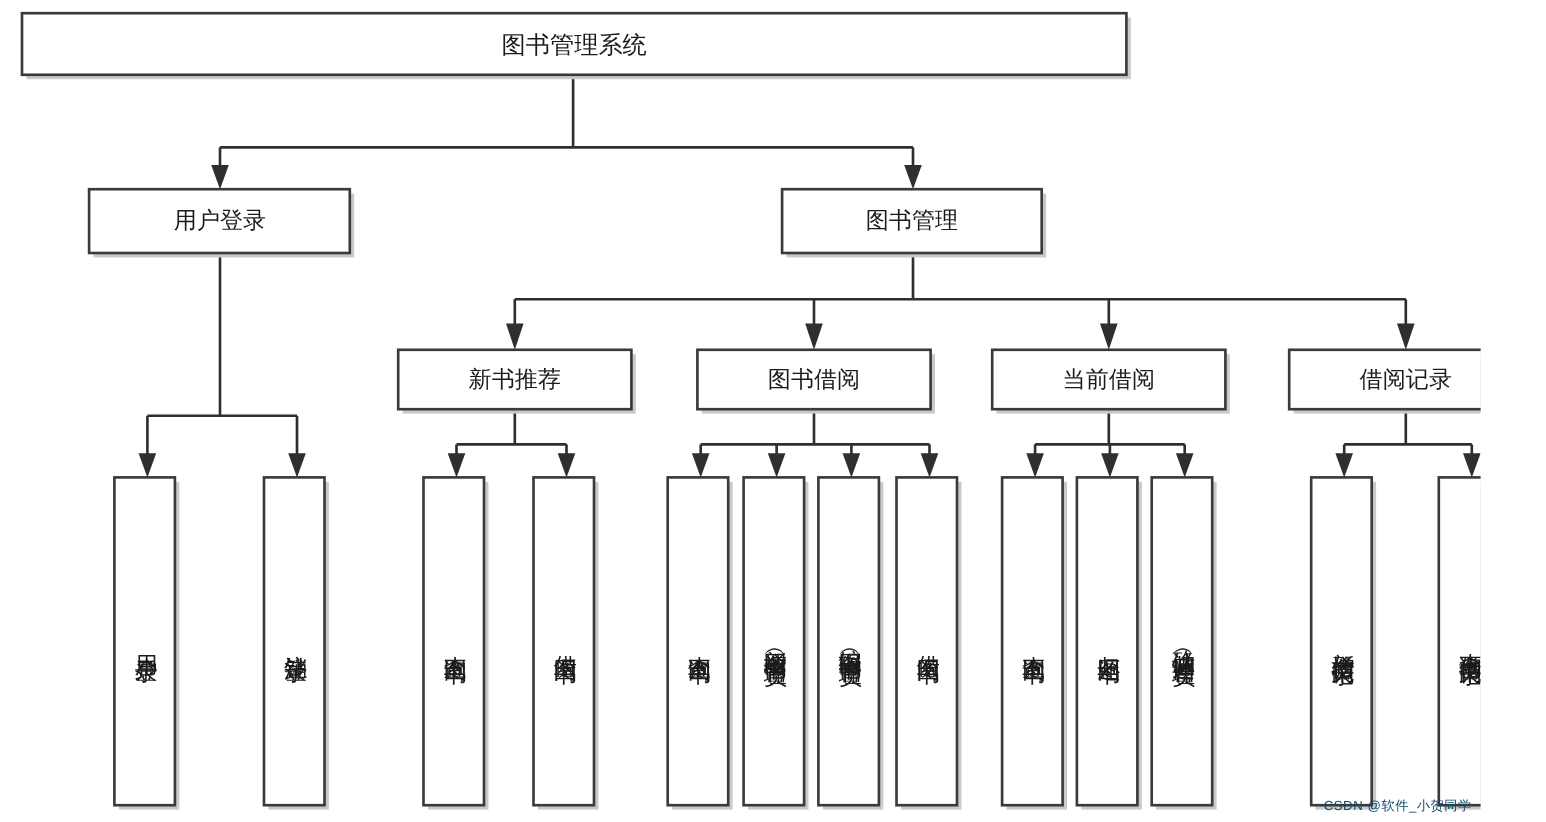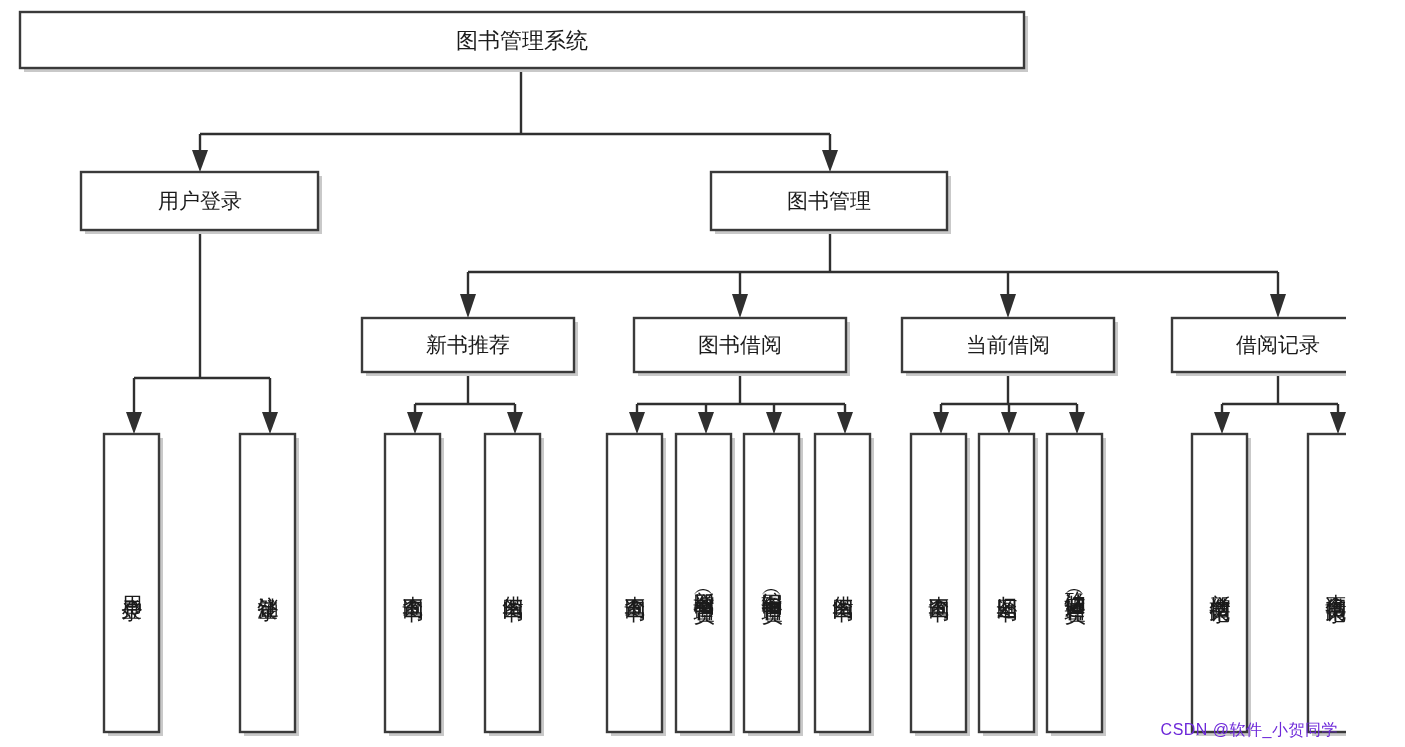--- a/index.html
+++ b/index.html
@@ -66,22 +66,22 @@
     align-items: center;
     justify-content: center;
     white-space: nowrap;
     pointer-events: none;
   }
   .watermark {
     position: absolute;
     right: 8px;
     bottom: 6px;
     font-family: "Liberation Sans", "DejaVu Sans", sans-serif;
-    font-size: 16px;
-    color: #6d28d9;
+    font-size: 12px;
+    color: #0c4a6e;
     letter-spacing: 0.5px;
     user-select: none;
   }
 </style>
 </head>
 <body>
 
 <div id="stage">
 
   <svg id="diagram-svg" viewBox="0 0 1405 747">

